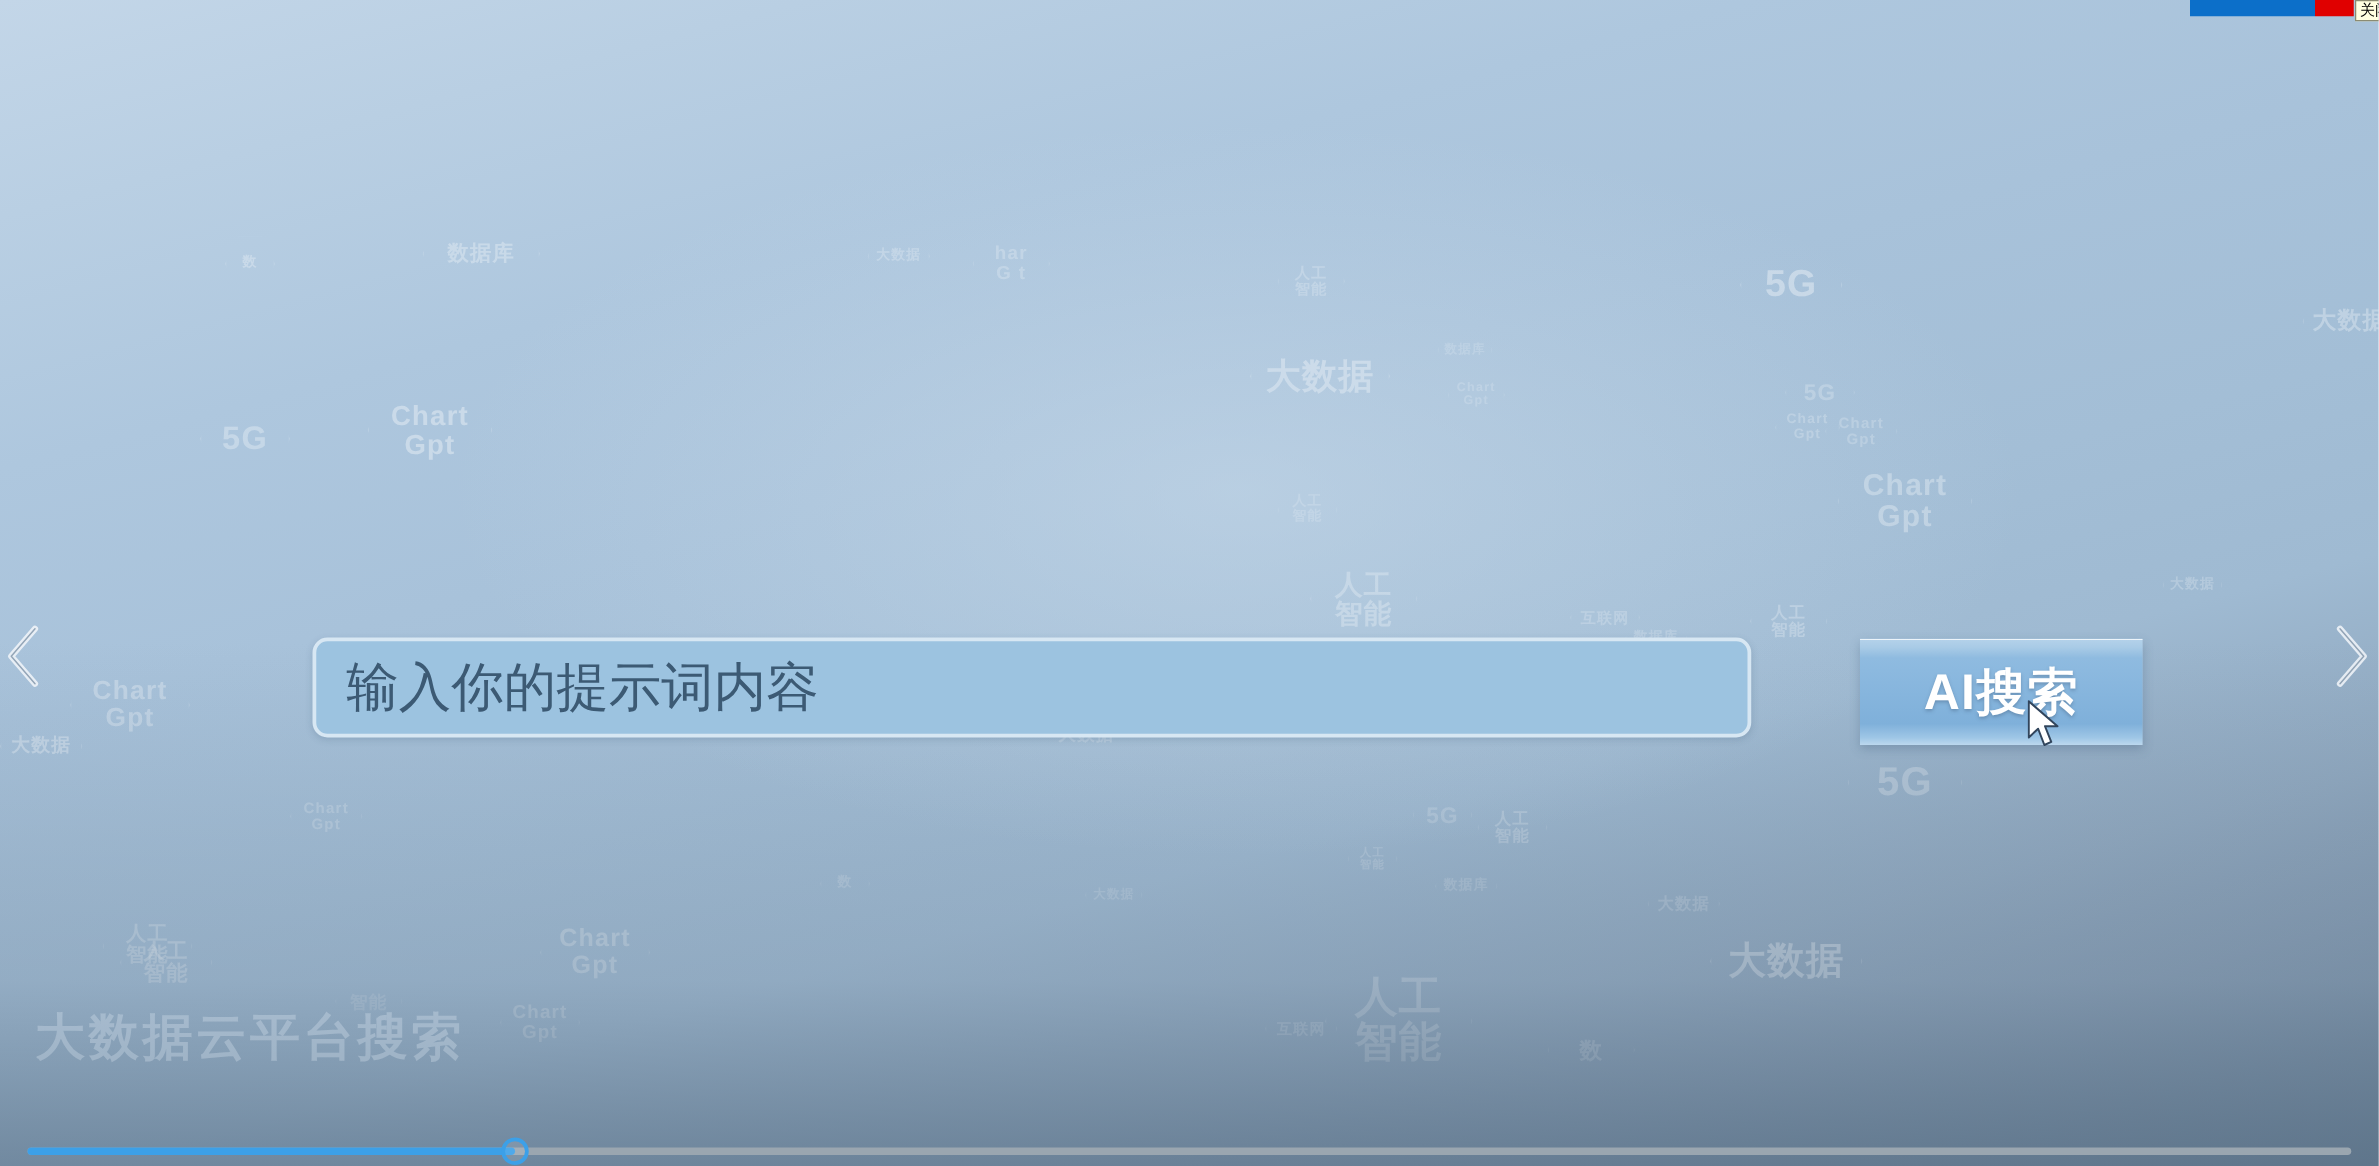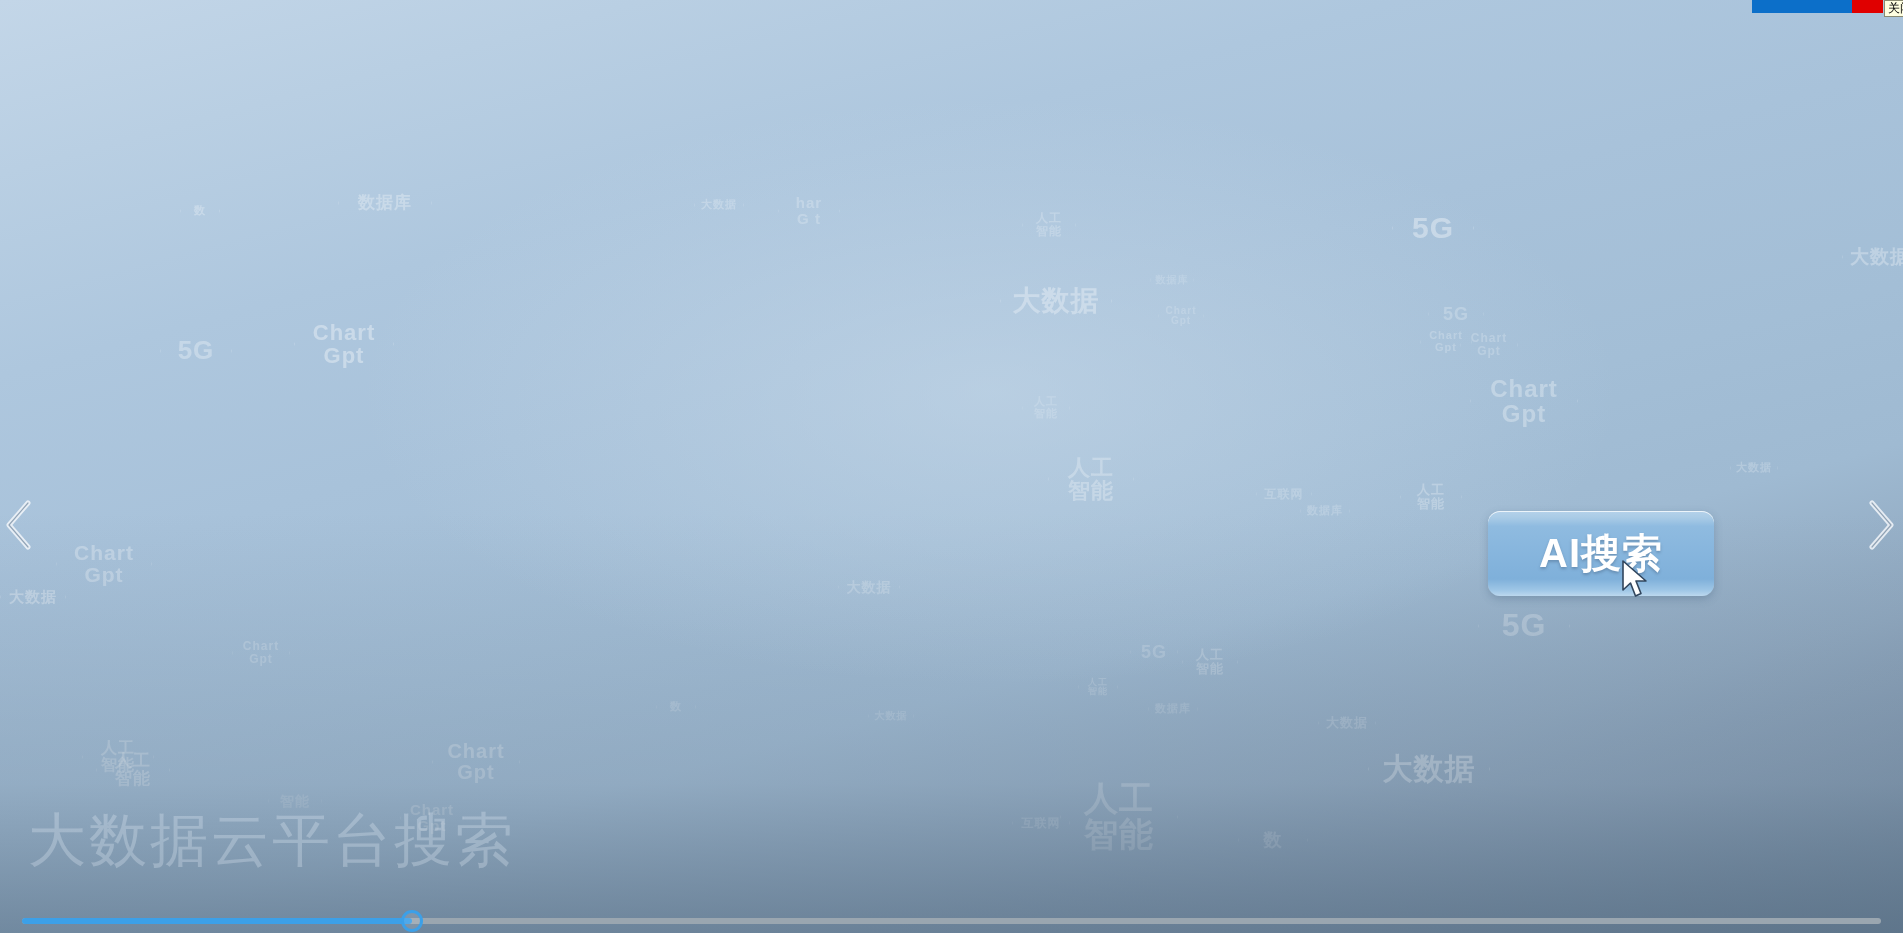--- a/index.html
+++ b/index.html
@@ -146,21 +146,21 @@
     z-index: 25;
     box-shadow: 0 2px 6px rgba(60,90,120,0.20);
   }
   #prompt-input::placeholder { color: #3c5a74; opacity: 1; }
   #ai-search-button {
     position: absolute;
     left: 1488px;
     top: 511px;
     width: 226px;
     height: 85px;
-    border-radius: 12px;
+    border-radius: 0;
     border: none;
     cursor: pointer;
     z-index: 25;
     background: linear-gradient(to bottom,
         #b5d2ea 0%, #a9cbe6 8%,
         #8fbbe0 18%, #86b5dd 52%,
         #7fb0da 80%, #9ec6e6 93%, #bcd8ee 100%);
     box-shadow: 0 3px 8px rgba(60,90,120,0.30),
                 inset 0 1px 0 rgba(255,255,255,0.75);
     color: #ffffff;
@@ -177,22 +177,22 @@
     width: 26px;
     height: 40px;
     z-index: 40;
     pointer-events: none;
   }
   
   #bottom-caption {
     position: absolute;
     left: 28px;
     top: 802px;
-    font-size: 58px;
-    font-weight: normal;
+    font-size: 40px;
+    font-weight: bold;
     letter-spacing: 3px;
     color: rgba(225,236,246,0.30);
     z-index: 15;
     white-space: nowrap;
   }
   
   #bottom-slider {
     position: absolute;
     left: 0;
     top: 910px;
@@ -408,20 +408,21 @@
         <div class="hexshape"></div>
         <div class="hexinner">Chart<br>Gpt</div>
       </div>
     </div>
 
   <div class="haze"></div>
 
   <div id="bottom-caption">大数据云平台搜索</div>
 
 
+  <input id="prompt-input" type="text" placeholder="输入你的提示词内容" style="">
 
   <button id="ai-search-button">AI搜索</button>
 
   <svg id="mouse-cursor" viewBox="0 0 26 40" style="left: 1622px; top: 560px;">
     <polygon points="1,1 1,30 8.5,23 13.5,36 19,33.5 14,21 24,21" fill="#ffffff" stroke="#31455c" stroke-width="1.6" stroke-linejoin="round"></polygon>
   </svg>
 
   <div class="navarrow" id="nav-prev">
     <svg width="34" height="56" viewBox="0 0 34 56">
       <polyline points="26,6 7,28 26,50" fill="none" stroke="#f2f6fa" stroke-width="5" stroke-linecap="round" stroke-linejoin="round" opacity="0.95"></polyline>

